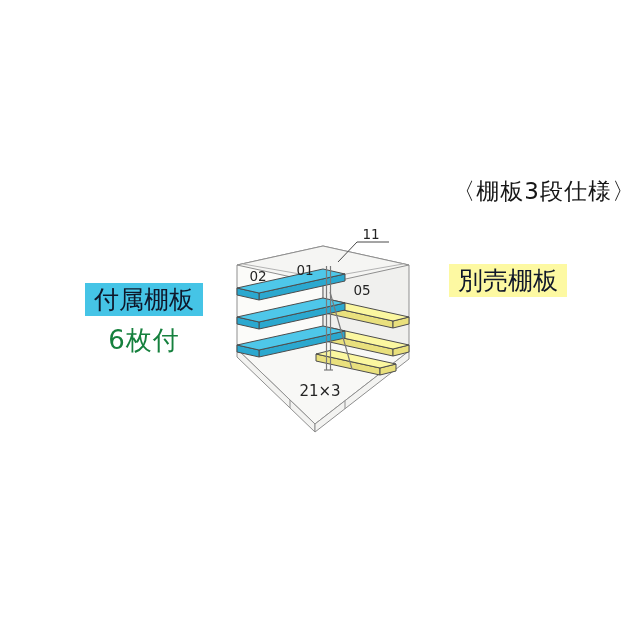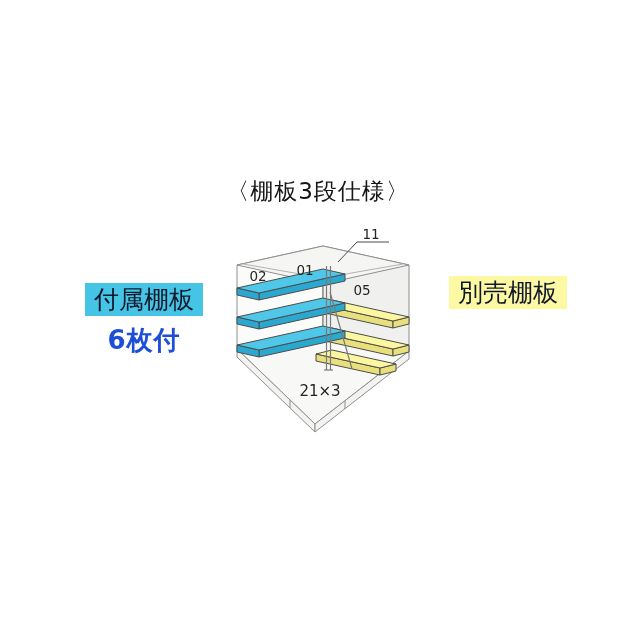--- a/index.html
+++ b/index.html
@@ -1,32 +1,32 @@
 <!DOCTYPE html>
 <html><head>
 <meta charset="utf-8">
 <style>
   html,body{margin:0;padding:0;background:#ffffff;}
   .page{
     position:relative;width:636px;height:636px;background:#ffffff;overflow:hidden;
     font-family:"DejaVu Sans","Liberation Sans",sans-serif;color:#161616;
   }
   .title{
-    position:absolute;top:176px;left:0;width:100%;text-align:center;
+    position:absolute;top:176px;left:0;width:100%;text-align:right;
     font-size:23px;font-weight:500;letter-spacing:1px;color:#161616;
   }
   .diagram{position:absolute;left:0;top:0;width:636px;height:636px;}
   .annot{position:absolute;text-align:center;}
   .annot-left{left:83px;top:283px;width:122px;}
-  .annot-right{left:446px;top:276px;width:124px;}
+  .annot-right{left:446px;top:264px;width:124px;}
   .chip{
     display:inline-block;padding:1px 9px;font-size:25px;font-weight:500;
     color:#0f172a;line-height:1.25;white-space:nowrap;
   }
-  .count{margin-top:7px;font-size:26px;font-weight:700;letter-spacing:1px;color:#1d4ed8;white-space:nowrap;}
+  .count{margin-top:7px;font-size:26px;font-weight:400;letter-spacing:1px;color:#15803d;white-space:nowrap;}
 
   
   .struct polygon{stroke:#8f8f8f;stroke-width:1;stroke-linejoin:round;}
   .struct line,.struct polyline{stroke:#8f8f8f;stroke-width:1;fill:none;}
   .wall-l{fill:#fbfbf9;}
   .wall-r{fill:#f0f0ee;}
   .floor{fill:#f8f8f6;}
   .skirt{fill:#f3f3f1;}
   .topface{fill:#f5f5f3;}
   .thin{stroke:#b3b3b3 !important;}

